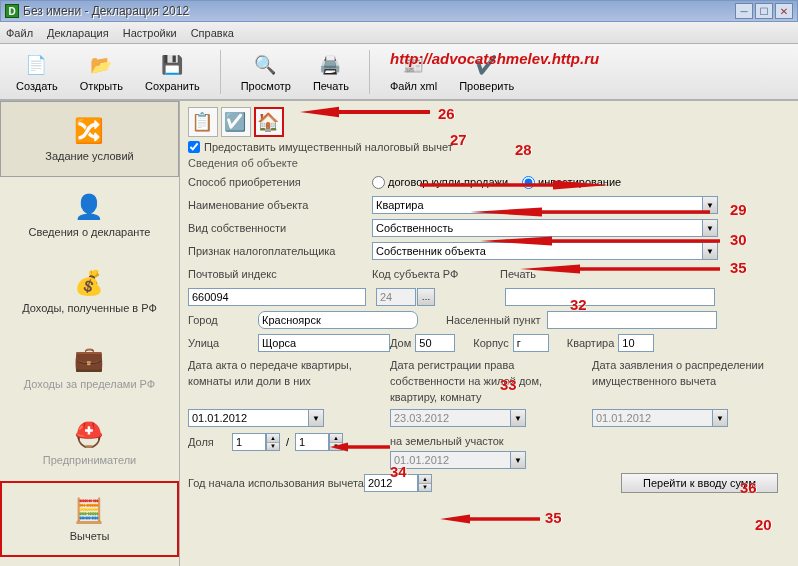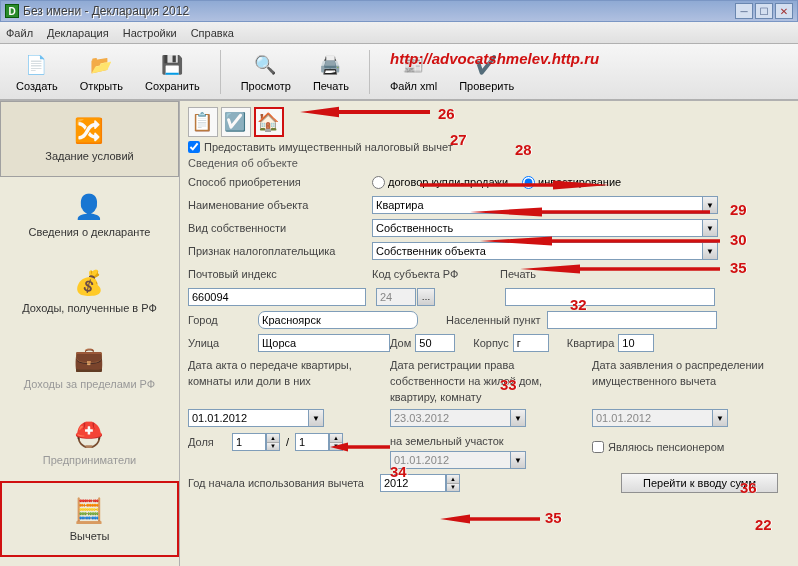--- a/index.html
+++ b/index.html
@@ -277,31 +277,25 @@
             </span>
         </span>
       </div>
       <div class="col">
         <span class="smalllbl" style="margin-bottom:2px">на земельный участок</span>
         <span class="combo">
             <input class="field gray" style="width: 120px;" readonly="" value="01.01.2012">
             <span class="ddbtn">▼</span>
           </span>
       </div>
-      <div class="col">
-        <label class="chkrow" style="margin-top:8px">
-            <input type="checkbox" style="">
-            <span>Являюсь пенсионером</span>
-          </label>
-      </div>
     </div>
 
     <div class="row" style="margin-top:4px">
-      <span class="lbl" style="width:192px">Год начала использования вычета</span>
-      <input class="field" style="width: 66px;" value="2012">
+      <span class="lbl" style="width:176px">Год начала использования вычета</span>
+      <input class="field" style="width: 54px;" value="2012">
       <span class="spin">
           <div>▲</div>
           <div>▼</div>
         </span>
       <span style="flex:1"></span>
       <button class="btnflat" style="margin-right:10px">Перейти к вводу сумм</button>
     </div>
 
     <div class="anno" style="left:120px;top:4px">
         <div class="arrow left" style="width:130px;height:14px"></div>
@@ -328,16 +322,16 @@
     <span class="anno num" style="left:320px;top:275px">33</span>
     <div class="anno" style="left:150px;top:340px">
         <div class="arrow left" style="width:60px;height:12px"></div>
       </div>
     <span class="anno num" style="left:210px;top:362px">34</span>
     <div class="anno" style="left:260px;top:412px">
         <div class="arrow left" style="width:100px;height:12px"></div>
       </div>
     <span class="anno num" style="left:365px;top:408px">35</span>
     <span class="anno num" style="left:560px;top:378px">36</span>
-    <span class="anno num" style="left:575px;top:415px">22</span>
+    <span class="anno num" style="left:575px;top:415px">20</span>
 
   </div>
 </div>
 
 </body></html>

